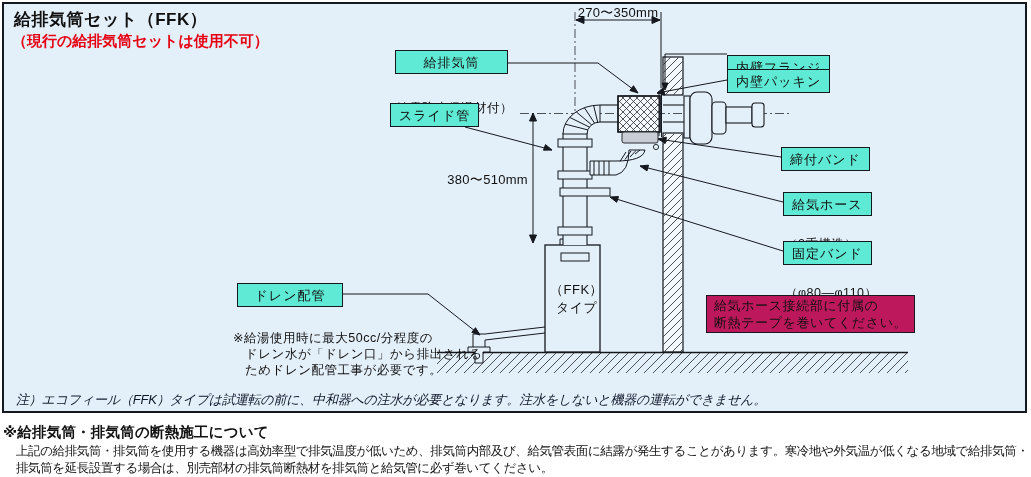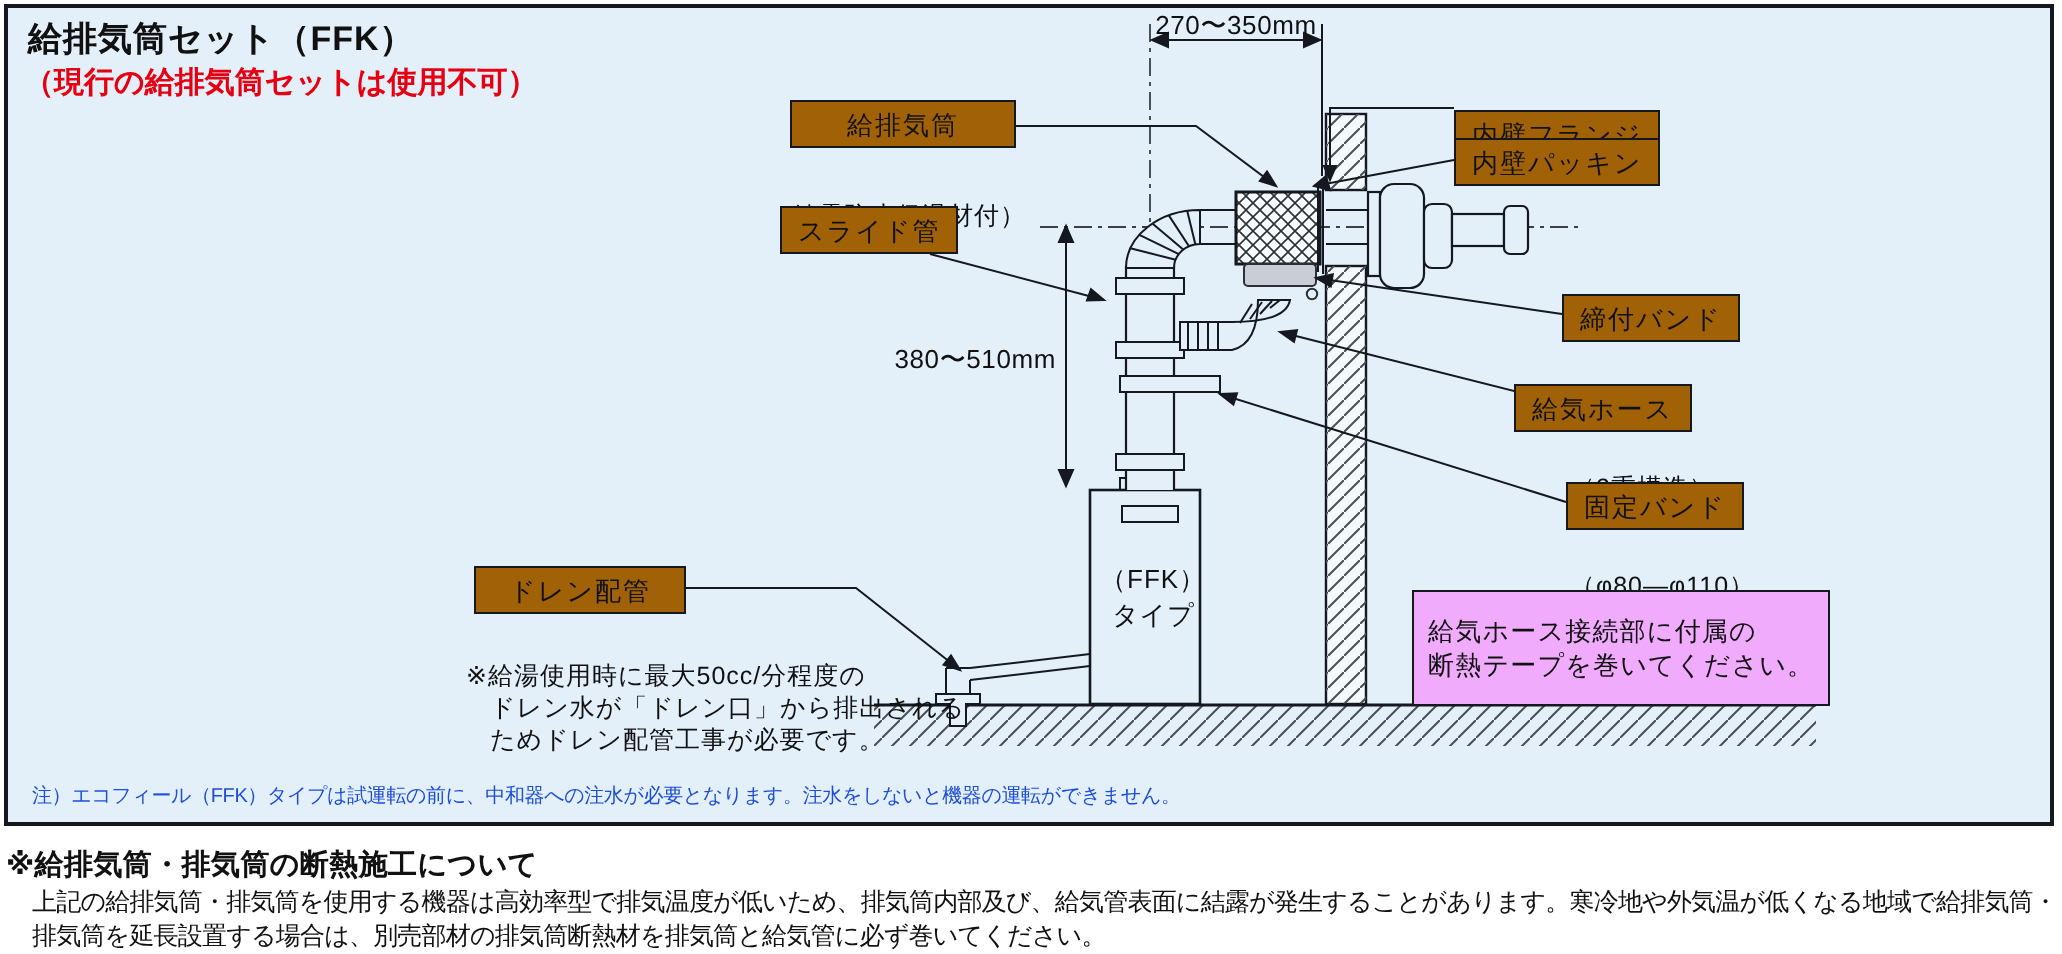--- a/index.html
+++ b/index.html
@@ -4,28 +4,28 @@
 <style>
   html,body{margin:0;padding:0;background:#fff;}
   #stage{position:relative;width:1031px;height:477px;background:#fff;overflow:hidden;
          font-family:"Liberation Sans","DejaVu Sans",sans-serif;color:#111;}
   #panel{position:absolute;left:2px;top:2px;width:1021px;height:407px;
          background:#e3eff9;border:2px solid #15181f;}
   #linework{position:absolute;left:0;top:0;width:1031px;height:477px;}
   .abs{position:absolute;white-space:nowrap;}
   .title{font-size:17px;font-weight:bold;letter-spacing:.5px;}
   .warn{font-size:15px;font-weight:bold;color:#e60012;}
-  .lbl{background:#a16207;border:1.5px solid #15181f;font-size:13px;line-height:1;
+  .lbl{background:#5eead4;border:1.5px solid #15181f;font-size:13px;line-height:1;
        padding:5px 8px 4px 8px;text-align:center;letter-spacing:1px;}
   .txt{font-size:13px;letter-spacing:.5px;}
   .sub{font-size:12.5px;letter-spacing:.5px;margin-top:19px;}
   .dim{font-size:13px;letter-spacing:.3px;}
-  .notebox{background:#f0abfc;border:1.5px solid #15181f;font-size:13px;
-           line-height:17px;padding:11px 7px;letter-spacing:.6px;}
-  .rednote{font-size:10px;color:#1d4ed8;letter-spacing:-0.2px;}
+  .notebox{background:#be185d;border:1.5px solid #15181f;font-size:13px;
+           line-height:17px;padding:1px 7px;letter-spacing:.6px;}
+  .rednote{font-size:13px;color:#0f172a;letter-spacing:-0.2px;font-style:italic;}
   .foot-h{font-size:14.5px;font-weight:bold;letter-spacing:.2px;}
   .foot-b{font-size:12.5px;letter-spacing:-0.4px;}
 </style>
 </head>
 <body>
 
 <div id="stage">
 
   <div id="panel"></div>
 
@@ -167,21 +167,21 @@
 
   <div class="abs dim" style="left:568px;top:4px;width:100px;text-align:center;">270〜350mm</div>
   <div class="abs dim" style="left:443px;top:171px;width:85px;text-align:right;">380〜510mm</div>
 
   <div class="abs lbl" style="left:395px;top:50px;width:95px;">給排気筒</div>
   <div class="abs sub" style="left:383px;top:81px;">（結露防止保温材付）</div>
   <div class="abs lbl" style="left:390px;top:103px;">スライド管</div>
   <div class="abs lbl" style="left:727px;top:43px;margin-top:12px;">内壁フランジ</div>
   <div class="abs lbl" style="left:727px;top:69px;">内壁パッキン</div>
   <div class="abs lbl" style="left:781px;top:147px;">締付バンド</div>
-  <div class="abs lbl" style="left:757px;top:192px;">給気ホース</div>
+  <div class="abs lbl" style="left:783px;top:192px;">給気ホース</div>
   <div class="abs sub" style="left:785px;top:217px;">（2重構造）</div>
   <div class="abs lbl" style="left:783px;top:241px;">固定バンド</div>
   <div class="abs sub" style="left:785px;top:266px;">（φ80—φ110）</div>
   <div class="abs lbl" style="left:237px;top:283px;width:88px;">ドレン配管</div>
 
   <div class="abs sub" style="left:233px;top:311px;">※給湯使用時に最大50cc/分程度の</div>
   <div class="abs sub" style="left:245px;top:327px;">ドレン水が「ドレン口」から排出される</div>
   <div class="abs sub" style="left:245px;top:343px;">ためドレン配管工事が必要です。</div>
 
   <div class="abs txt" style="left:550px;top:281px;">（FFK）</div>

